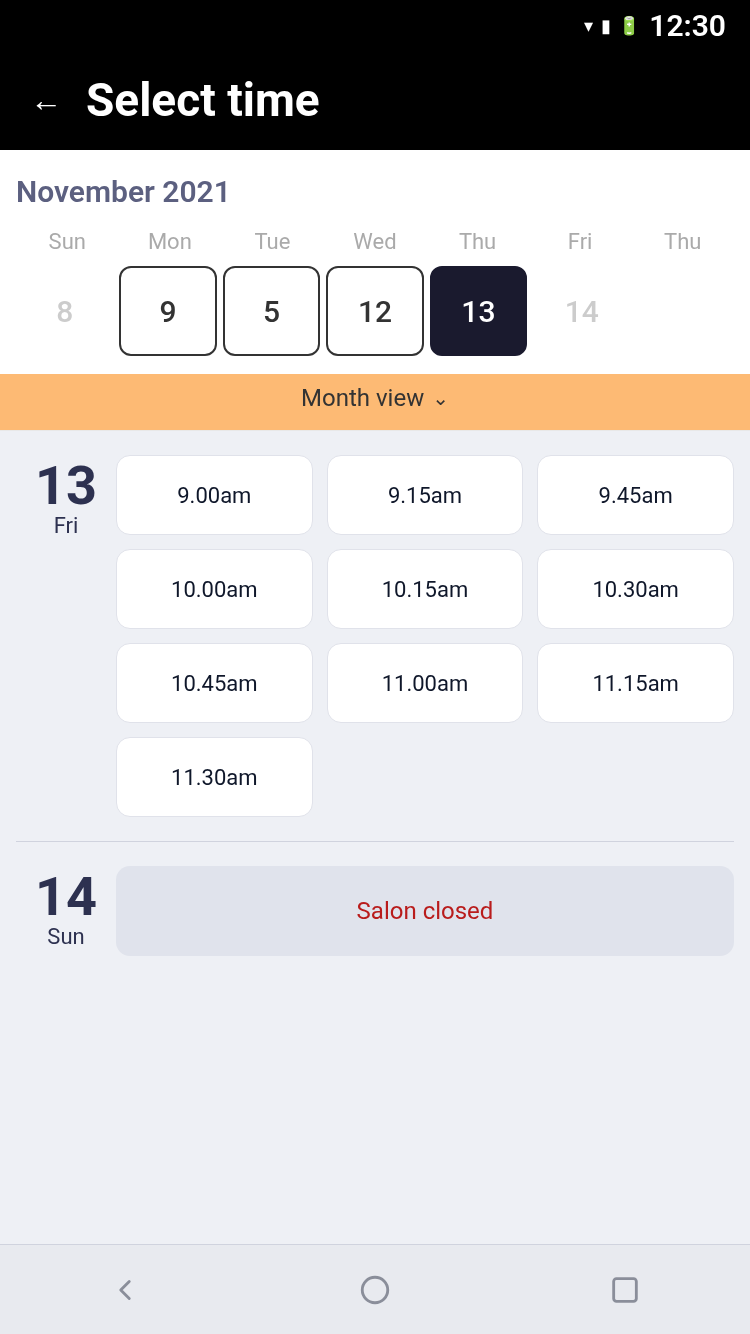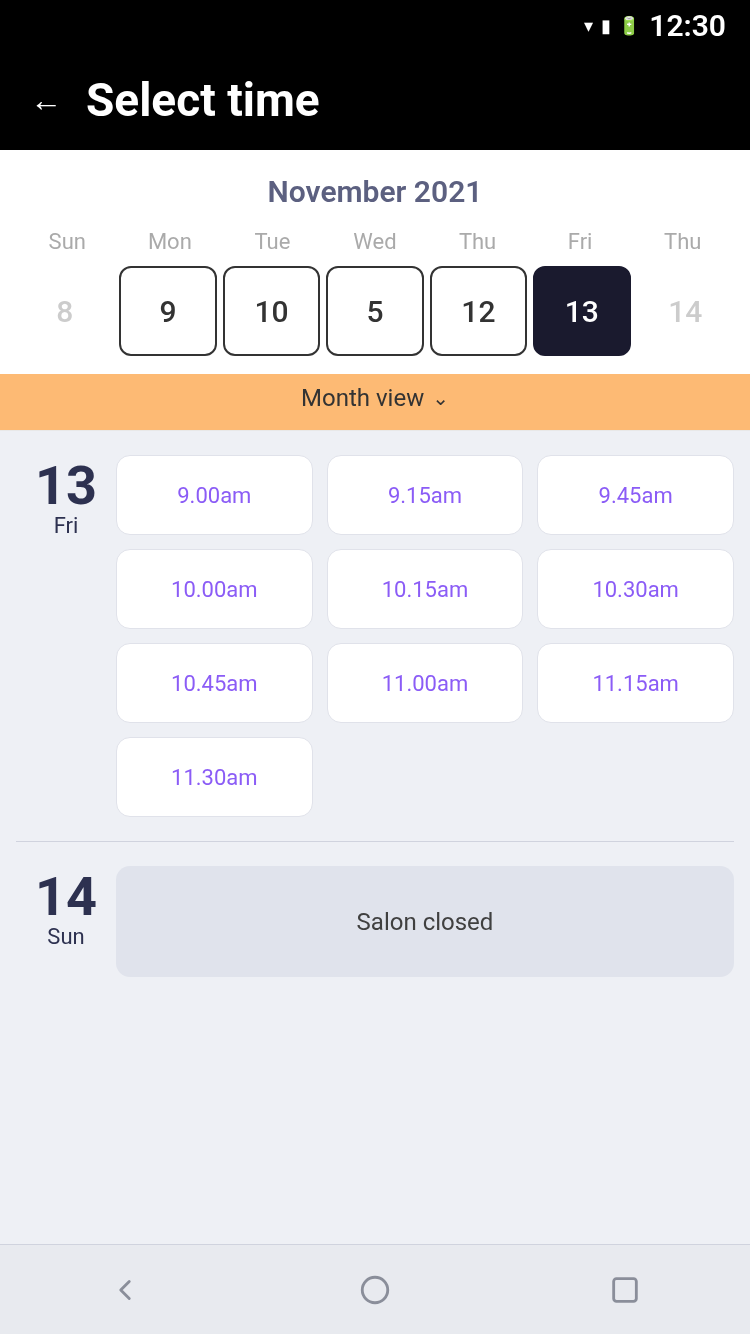--- a/index.html
+++ b/index.html
@@ -62,21 +62,20 @@
       font-size: 46px;
       font-weight: 700;
     }
 
     
     .calendar-section {
       background: #fff;
       padding: 24px 16px 0;
     }
     .month-title {
-      text-align: center;
       font-size: 30px;
       font-weight: 600;
       color: #5c6080;
       margin-bottom: 20px;
     }
     .weekday-row {
       display: grid;
       grid-template-columns: repeat(7, 1fr);
       margin-bottom: 12px;
     }
@@ -187,35 +186,35 @@
     }
 
     .time-slot {
       background: #fff;
       border-radius: 14px;
       height: 80px;
       display: flex;
       align-items: center;
       justify-content: center;
       font-size: 22px;
-      color: #8b5cf6;
+      color: #0f172a;
       cursor: pointer;
       border: 1px solid #e0e2ea;
     }
 
     .salon-closed-block {
       flex: 1;
       background: #e0e3ec;
       border-radius: 14px;
-      height: 111px;
+      height: 90px;
       display: flex;
       align-items: center;
       justify-content: center;
       font-size: 24px;
-      color: #404040;
+      color: #b91c1c;
     }
 
     
     .nav-bar {
       background: #e8eaef;
       height: 90px;
       display: flex;
       align-items: center;
       justify-content: space-around;
       border-top: 1px solid #d0d3de;
@@ -263,21 +262,20 @@
     <span class="weekday-label">Tue</span>
     <span class="weekday-label">Wed</span>
     <span class="weekday-label">Thu</span>
     <span class="weekday-label">Fri</span>
     <span class="weekday-label">Thu</span>
   </div>
 
   <div class="days-row">
     <div class="day-cell inactive">8</div>
     <div class="day-cell selectable">9</div>
-    <div class="day-cell selectable">10</div>
     <div class="day-cell selectable">5</div>
     <div class="day-cell selectable">12</div>
     <div class="day-cell selected">13</div>
     <div class="day-cell inactive">14</div>
   </div>
 </div>
 
 <div class="month-view-row">
   <span class="month-view-label">Month view</span>
   <span class="chevron-down">⌄</span>

